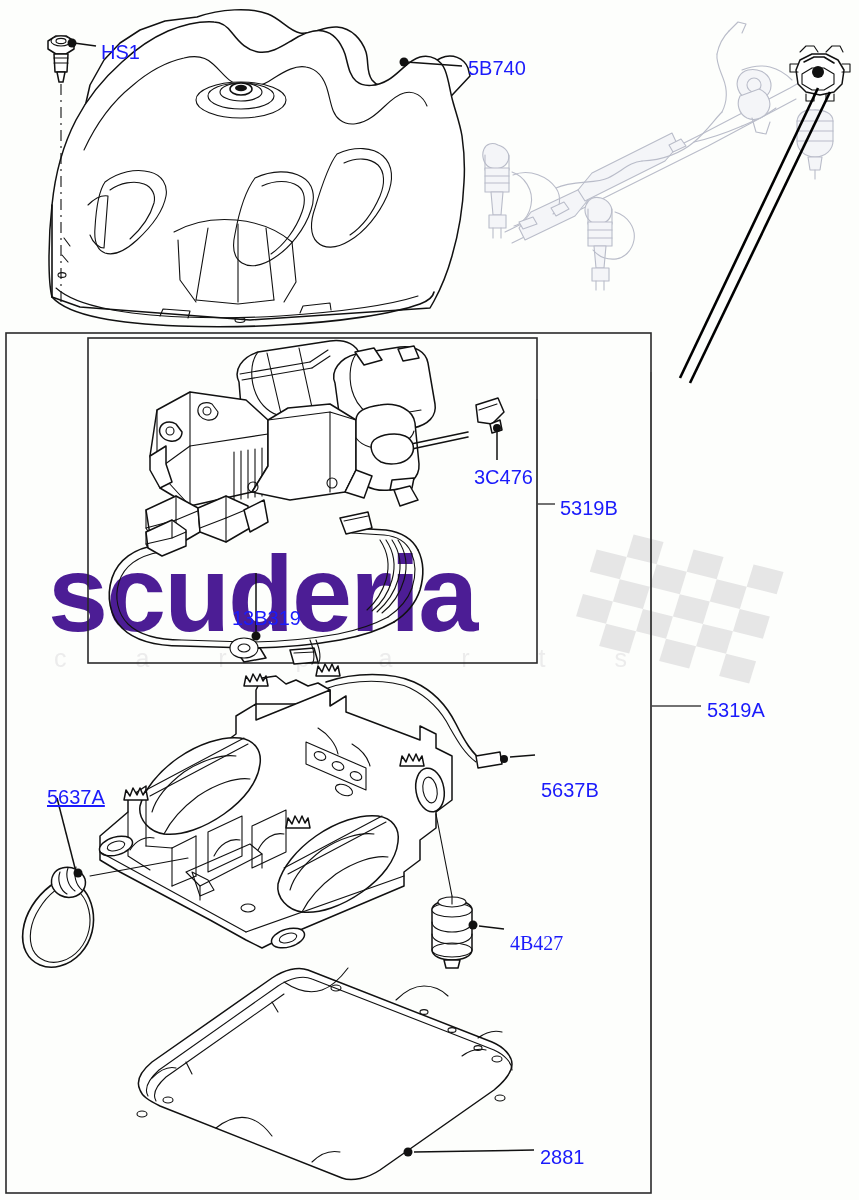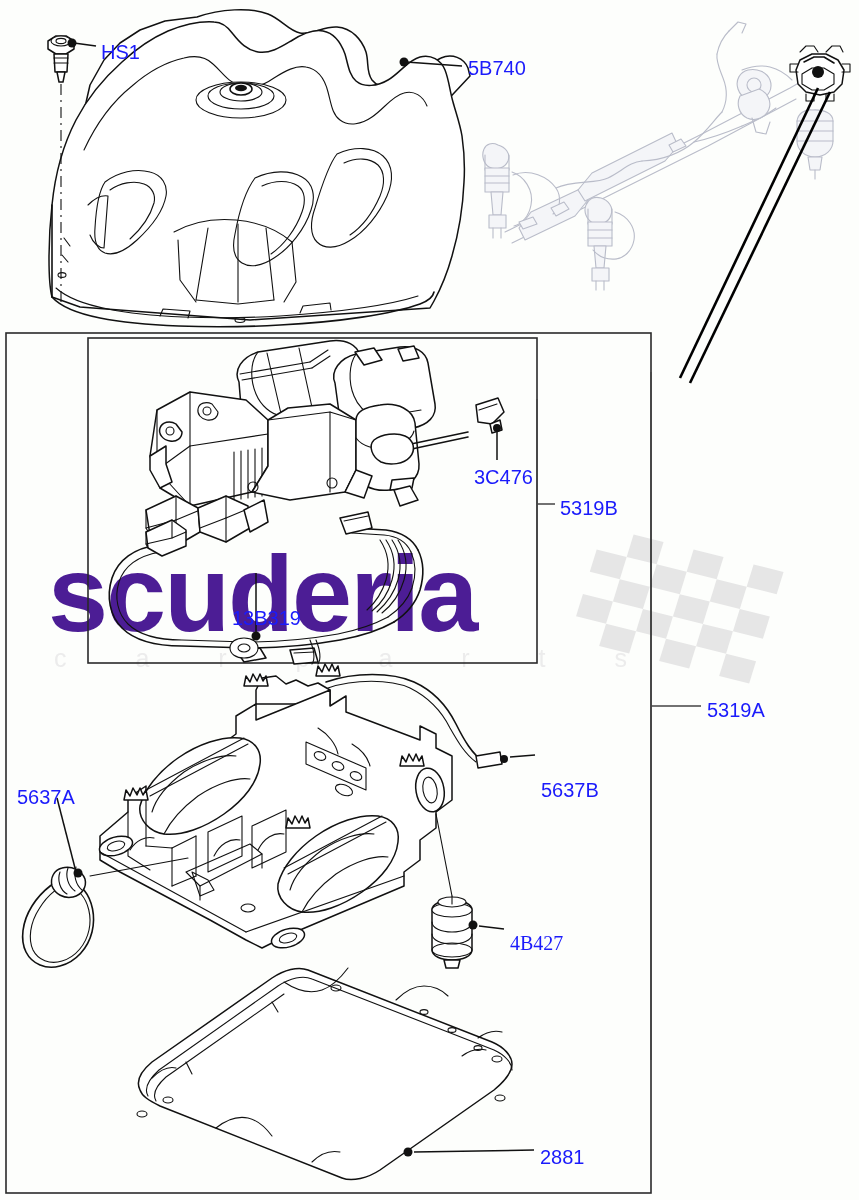--- a/index.html
+++ b/index.html
@@ -583,17 +583,17 @@
     </g>
   </svg>
 
   <div class="label" style="left:101px; top:42px;">HS1</div>
   <div class="label" style="left:468px; top:58px;">5B740</div>
   <div class="label" style="left:474px; top:467px;">3C476</div>
   <div class="label" style="left:560px; top:498px;">5319B</div>
   <div class="label" style="left:232px; top:560px;margin-top:48px;">13B319</div>
   <div class="label" style="left:707px; top:700px;">5319A</div>
   <div class="label" style="left:541px; top:780px;">5637B</div>
-  <div class="label" style="left:17px;  top:787px;">5637A</div>
+  <div class="label" style="left:47px;  top:787px;text-decoration:underline;">5637A</div>
   <div class="label" style="left:510px; top:933px;font-family:Liberation Serif, serif;">4B427</div>
   <div class="label" style="left:540px; top:1147px;">2881</div>
 
 </div>
 
 </body></html>

